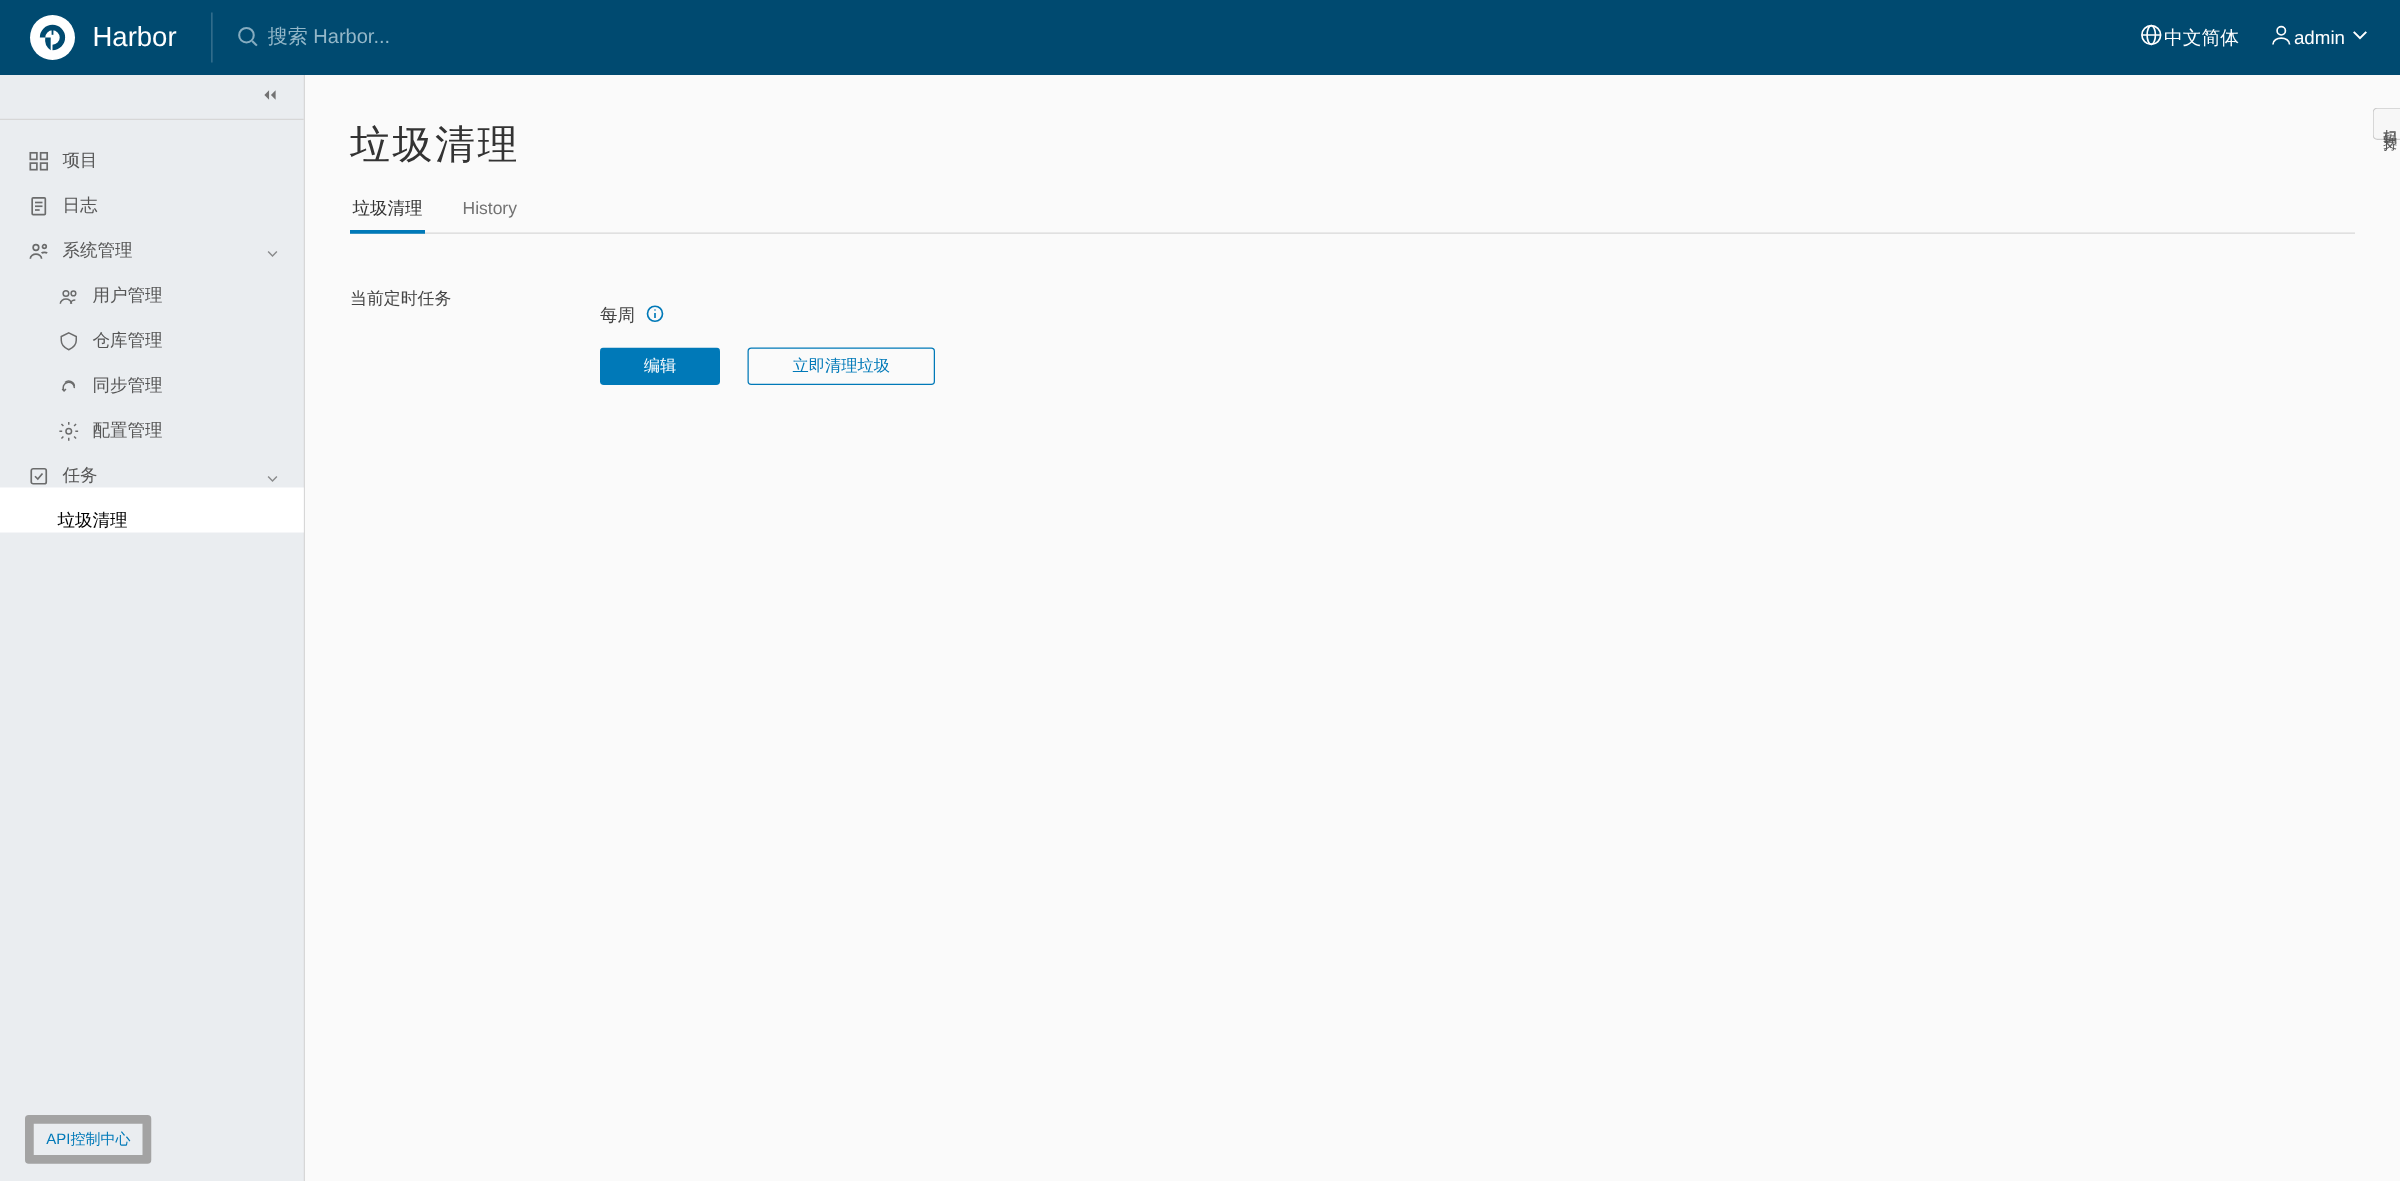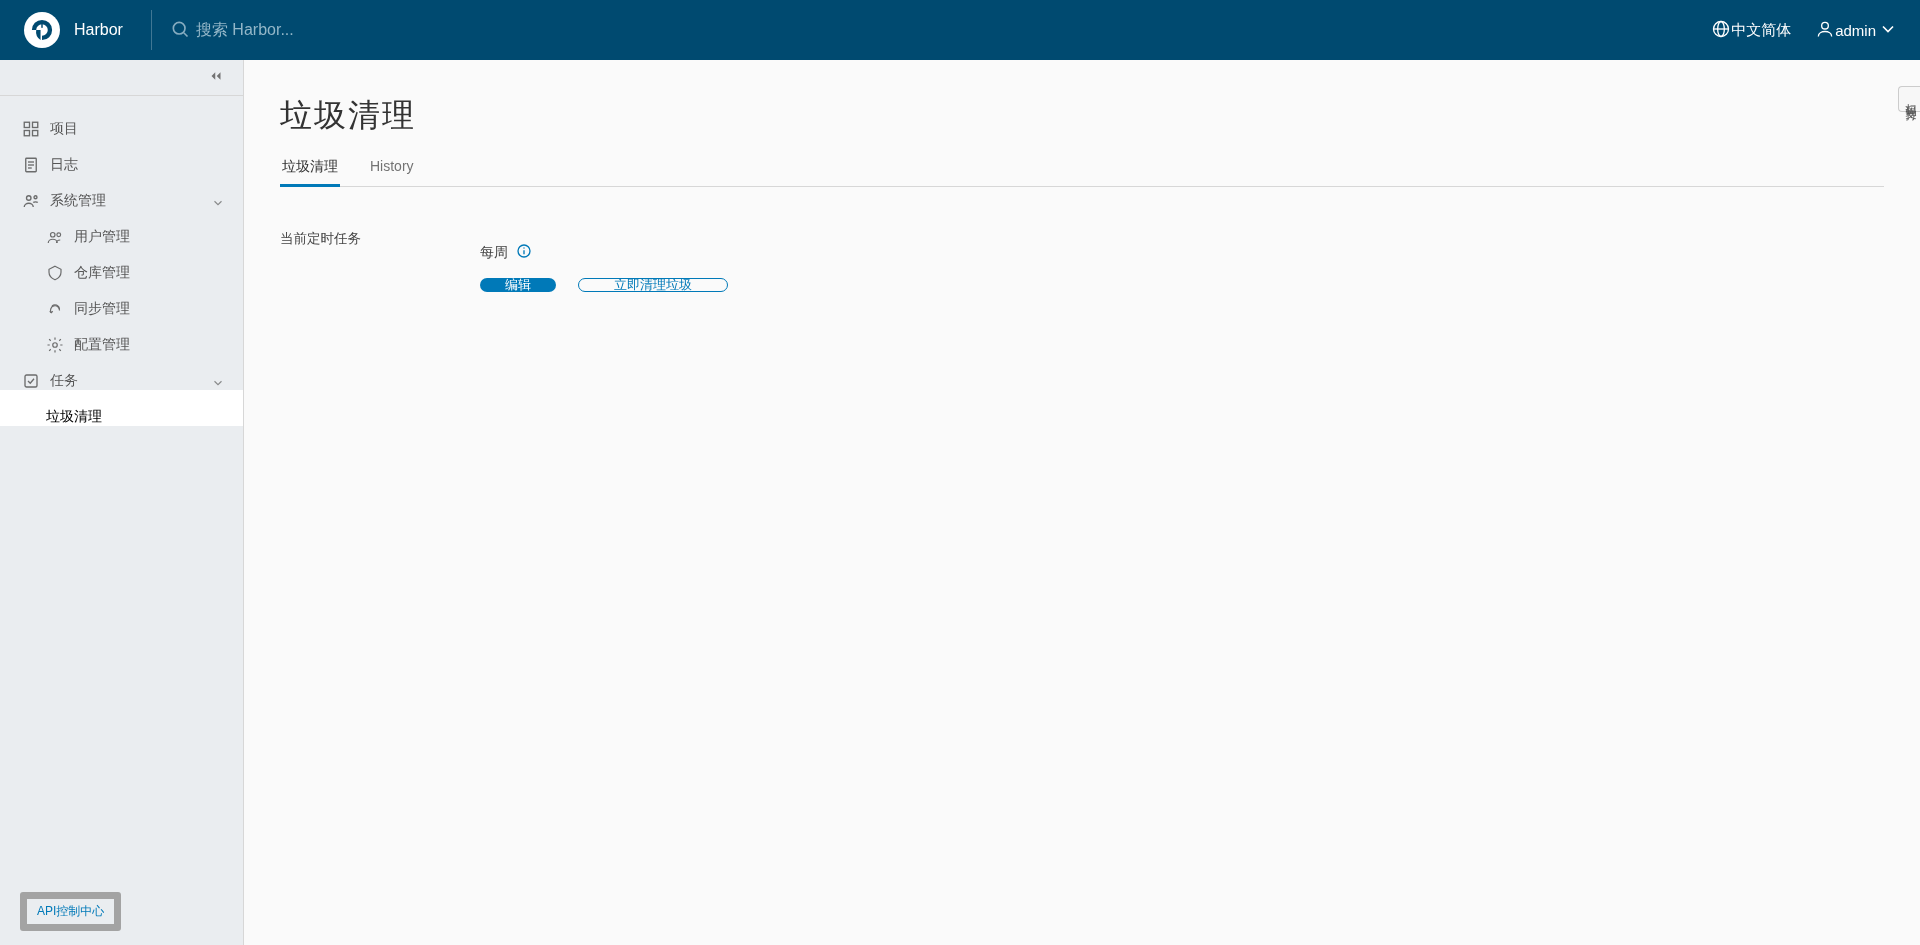--- a/index.html
+++ b/index.html
@@ -27,21 +27,21 @@
     height: 100%;
   }
   .brand-logo {
     width: 36px; height: 36px;
     border-radius: 50%;
     background: #fff;
     display: flex; align-items: center; justify-content: center;
     margin-right: 14px;
   }
   .brand-logo svg { width: 26px; height: 26px; }
-  .brand-name { font-size: 16px; font-weight: 400; }
+  .brand-name { font-size: 22px; font-weight: 400; }
   .header-divider {
     width: 1px; height: 40px;
     background: rgba(255,255,255,0.25);
     margin: 0 8px 0 4px;
   }
   .search {
     display: flex; align-items: center;
     color: #a8c5d4;
     margin-left: 10px;
   }
@@ -145,24 +145,24 @@
   .tab.active::after {
     content: ""; position: absolute; left: 0; right: 0; bottom: -1px;
     height: 3px; background: #0079b8;
   }
   .row { display: flex; align-items: center; margin-bottom: 16px; }
   .row-label { width: 200px; font-size: 13.5px; color: #444; }
   .row-value { display: flex; align-items: center; gap: 8px; font-size: 14px; color: #444; margin-top: 28px; }
   .info-icon { width: 16px; height: 16px; }
   .actions { display: flex; gap: 22px; margin-left: 200px; margin-top: 6px; }
   .btn {
-    height: 14px;
-    border-radius: 14px;
+    height: 30px;
+    border-radius: 3px;
     font-size: 13px;
-    padding: 0 24px;
+    padding: 0 34px;
     cursor: pointer;
     display: inline-flex; align-items: center; justify-content: center;
     border: 1px solid transparent;
   }
   .btn-primary { background: #0079b8; color: #fff; min-width: 76px; }
   .btn-outline { background: transparent; color: #0079b8; border-color: #0079b8; min-width: 150px; }
 
   
   .side-float {
     position: fixed;

